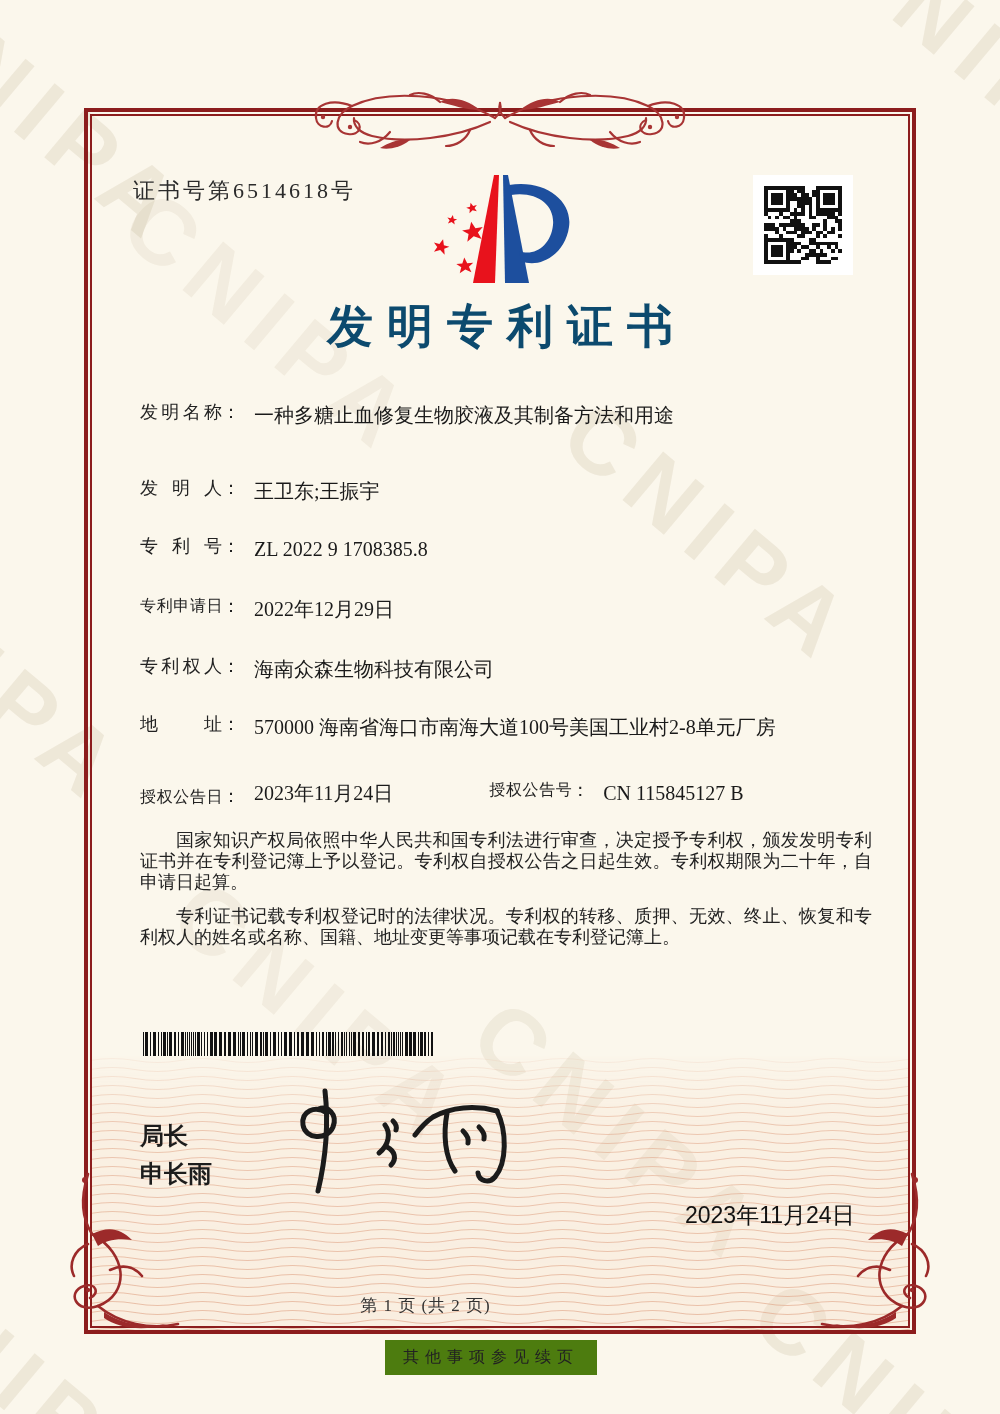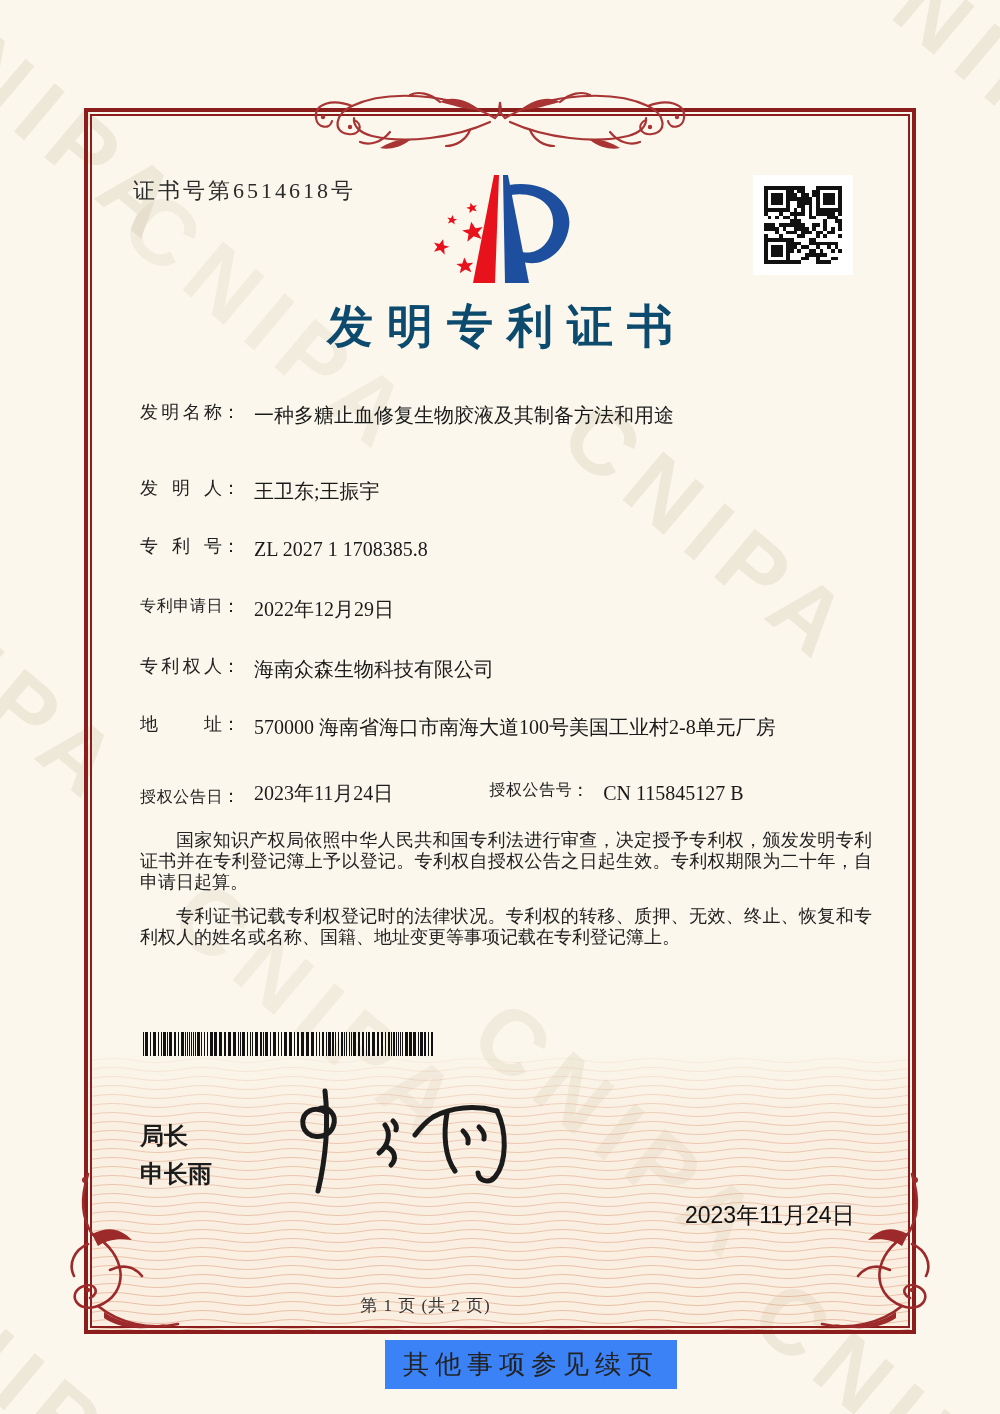--- a/index.html
+++ b/index.html
@@ -92,22 +92,22 @@
   .issue-date {
     position:absolute; left:685px; top:1200px; z-index:3;
     font-family:"Liberation Sans", sans-serif; font-size:23px; color:#111;
   }
   .page-indicator {
     position:absolute; left:84px; width:683px; top:1294px; z-index:3;
     text-align:center; font-size:17px; color:#333; letter-spacing:1px;
   }
   .continuation {
     position:absolute; left:385px; top:1340px; z-index:3;
-    background:#3b82f6; padding:7px 18px;
-    font-size:26px; letter-spacing:6px; color:#222;
+    background:#4d7c0f; padding:7px 18px;
+    font-size:16px; letter-spacing:6px; color:#222;
   }
 </style>
 </head>
 <body>
 
 <div class="wm wm1">CNIPA</div>
 <div class="wm wm2">CNIPA</div>
 <div class="wm wm3">CNIPA</div>
 <div class="wm wm4">CNIPA</div>
 <div class="wm wm5">CNIPA</div>
@@ -465,21 +465,21 @@
   <span class="fvalue">一种多糖止血修复生物胶液及其制备方法和用途</span>
 </div>
 <div class="frow r1">
   <span class="flabel">发明人</span>
     <span class="fcolon">：</span>
   <span class="fvalue">王卫东;王振宇</span>
 </div>
 <div class="frow r2">
   <span class="flabel">专利号</span>
     <span class="fcolon">：</span>
-  <span class="fvalue">ZL 2027 1 1708385.8</span>
+  <span class="fvalue">ZL 2022 9 1708385.8</span>
 </div>
 <div class="frow r3">
   <span class="flabel long">专利申请日</span>
     <span class="fcolon">：</span>
   <span class="fvalue">2022年12月29日</span>
 </div>
 <div class="frow r4">
   <span class="flabel">专利权人</span>
     <span class="fcolon">：</span>
   <span class="fvalue">海南众森生物科技有限公司</span>

